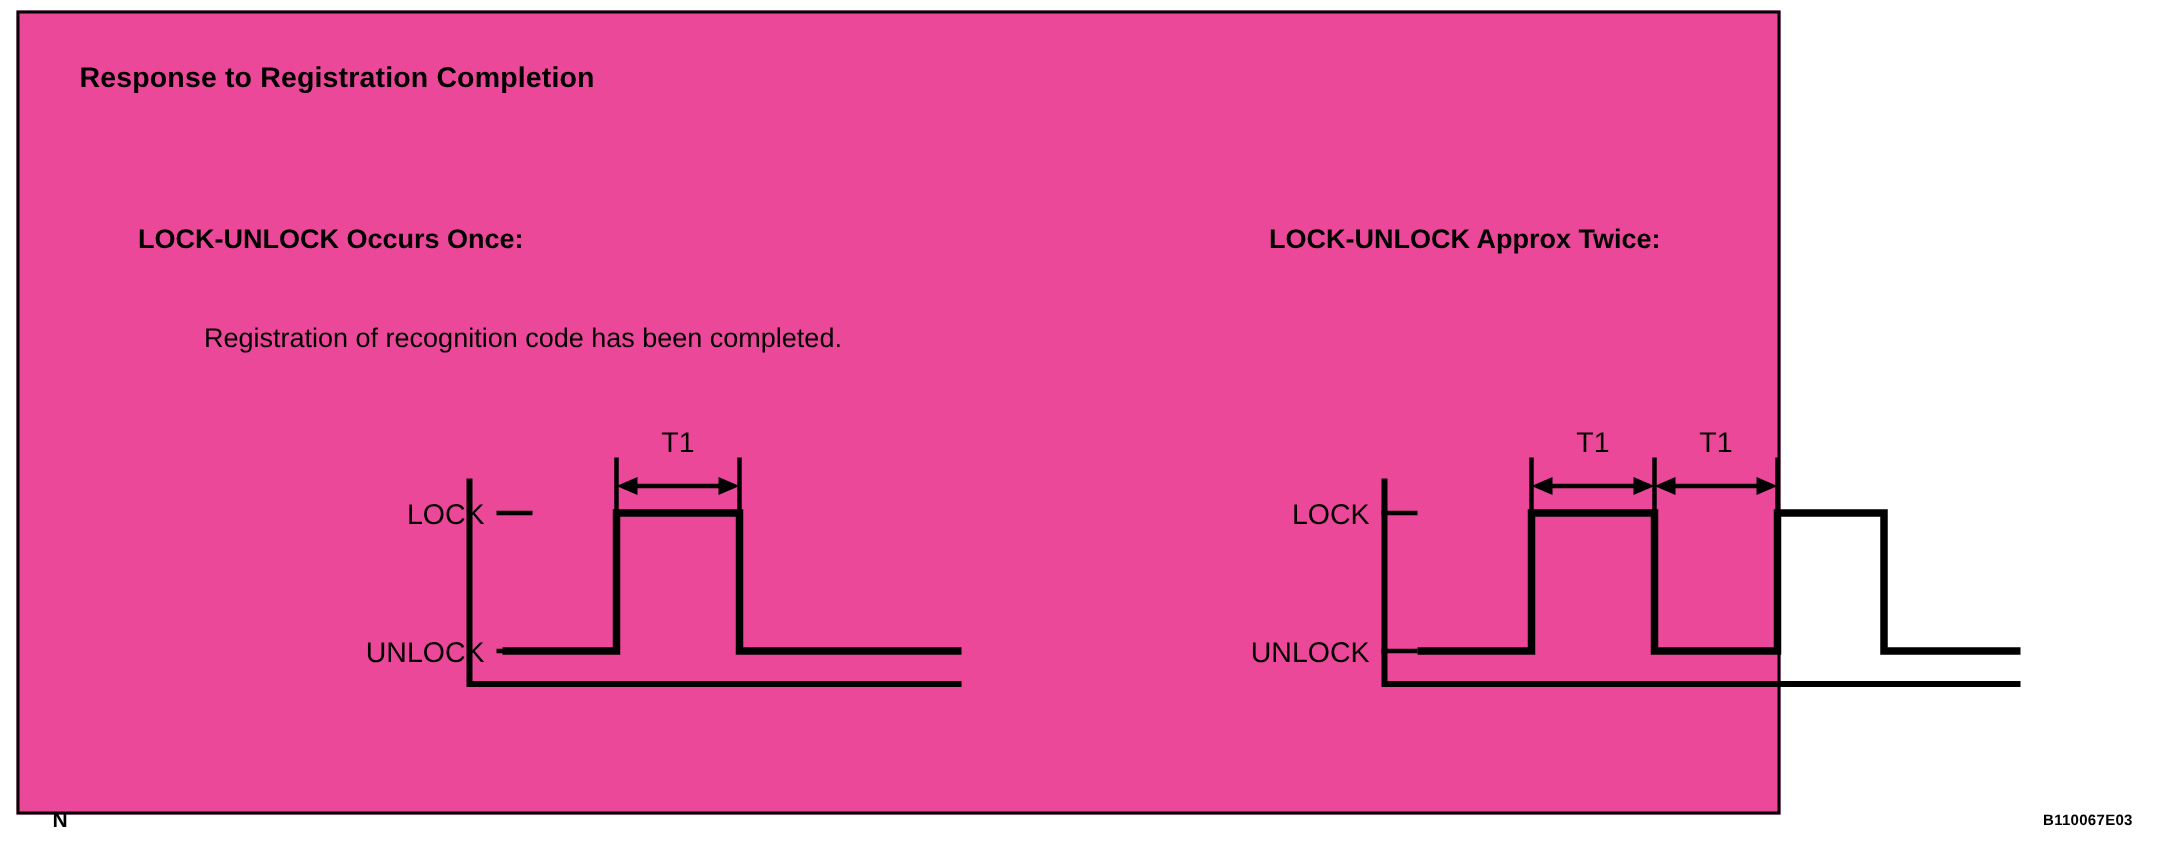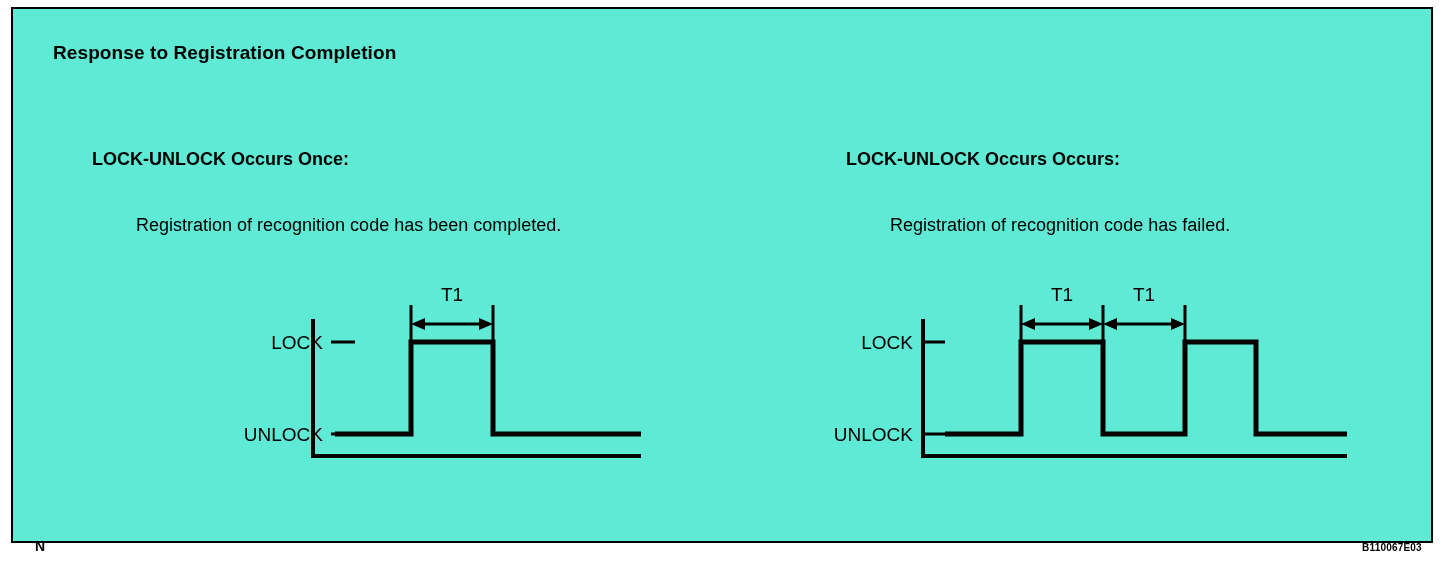--- a/index.html
+++ b/index.html
@@ -7,24 +7,24 @@
     width:1456px;height:576px;
     background:#ffffff;
     font-family:"Liberation Sans", sans-serif;
     color:#000000;
     overflow:hidden;
     position:relative;
   }
   .figure-frame{
     position:absolute;
     left:11px; top:7px;
-    width:1422px; height:536px;
+    width:1176px; height:536px;
     border:2px solid #000;
     box-sizing:border-box;
-    background:#5eead4;
+    background:#ec4899;
   }
   .fig-title{
     position:absolute;
     left:40px; top:33px;
     font-size:19px;
     font-weight:bold;
     letter-spacing:0.1px;
     white-space:nowrap;
   }
   .panel-heading{
@@ -121,23 +121,22 @@
       <g>
         <line x1="272" y1="60" x2="346" y2="60" stroke="#000" stroke-width="3"></line>
         <polygon points="268,60 282,54 282,66" fill="#000"></polygon>
         <polygon points="350,60 336,54 336,66" fill="#000"></polygon>
       </g>
 
       <polyline points="192,170 268,170 268,78 350,78 350,170 498,170" fill="none" stroke="#000" stroke-width="5" stroke-linejoin="miter"></polyline>
     </svg>
   </div>
 
-  <div class="panel-heading heading-right">LOCK-UNLOCK Occurs Occurs:</div>
+  <div class="panel-heading heading-right">LOCK-UNLOCK Approx Twice:</div>
 
-  <div class="panel-desc desc-right">Registration of recognition code has failed.</div>
 
   <div class="wave" style="left:740px; top:255px;">
     <svg width="600" height="215" viewBox="0 0 600 215" xmlns="http://www.w3.org/2000/svg">
 
       <text class="axis-label" x="160" y="85" text-anchor="end">LOCK</text>
       <text class="axis-label" x="160" y="177" text-anchor="end">UNLOCK</text>
 
       <line x1="168" y1="78" x2="192" y2="78" stroke="#000" stroke-width="3"></line>
       <line x1="168" y1="170" x2="192" y2="170" stroke="#000" stroke-width="3"></line>
 

